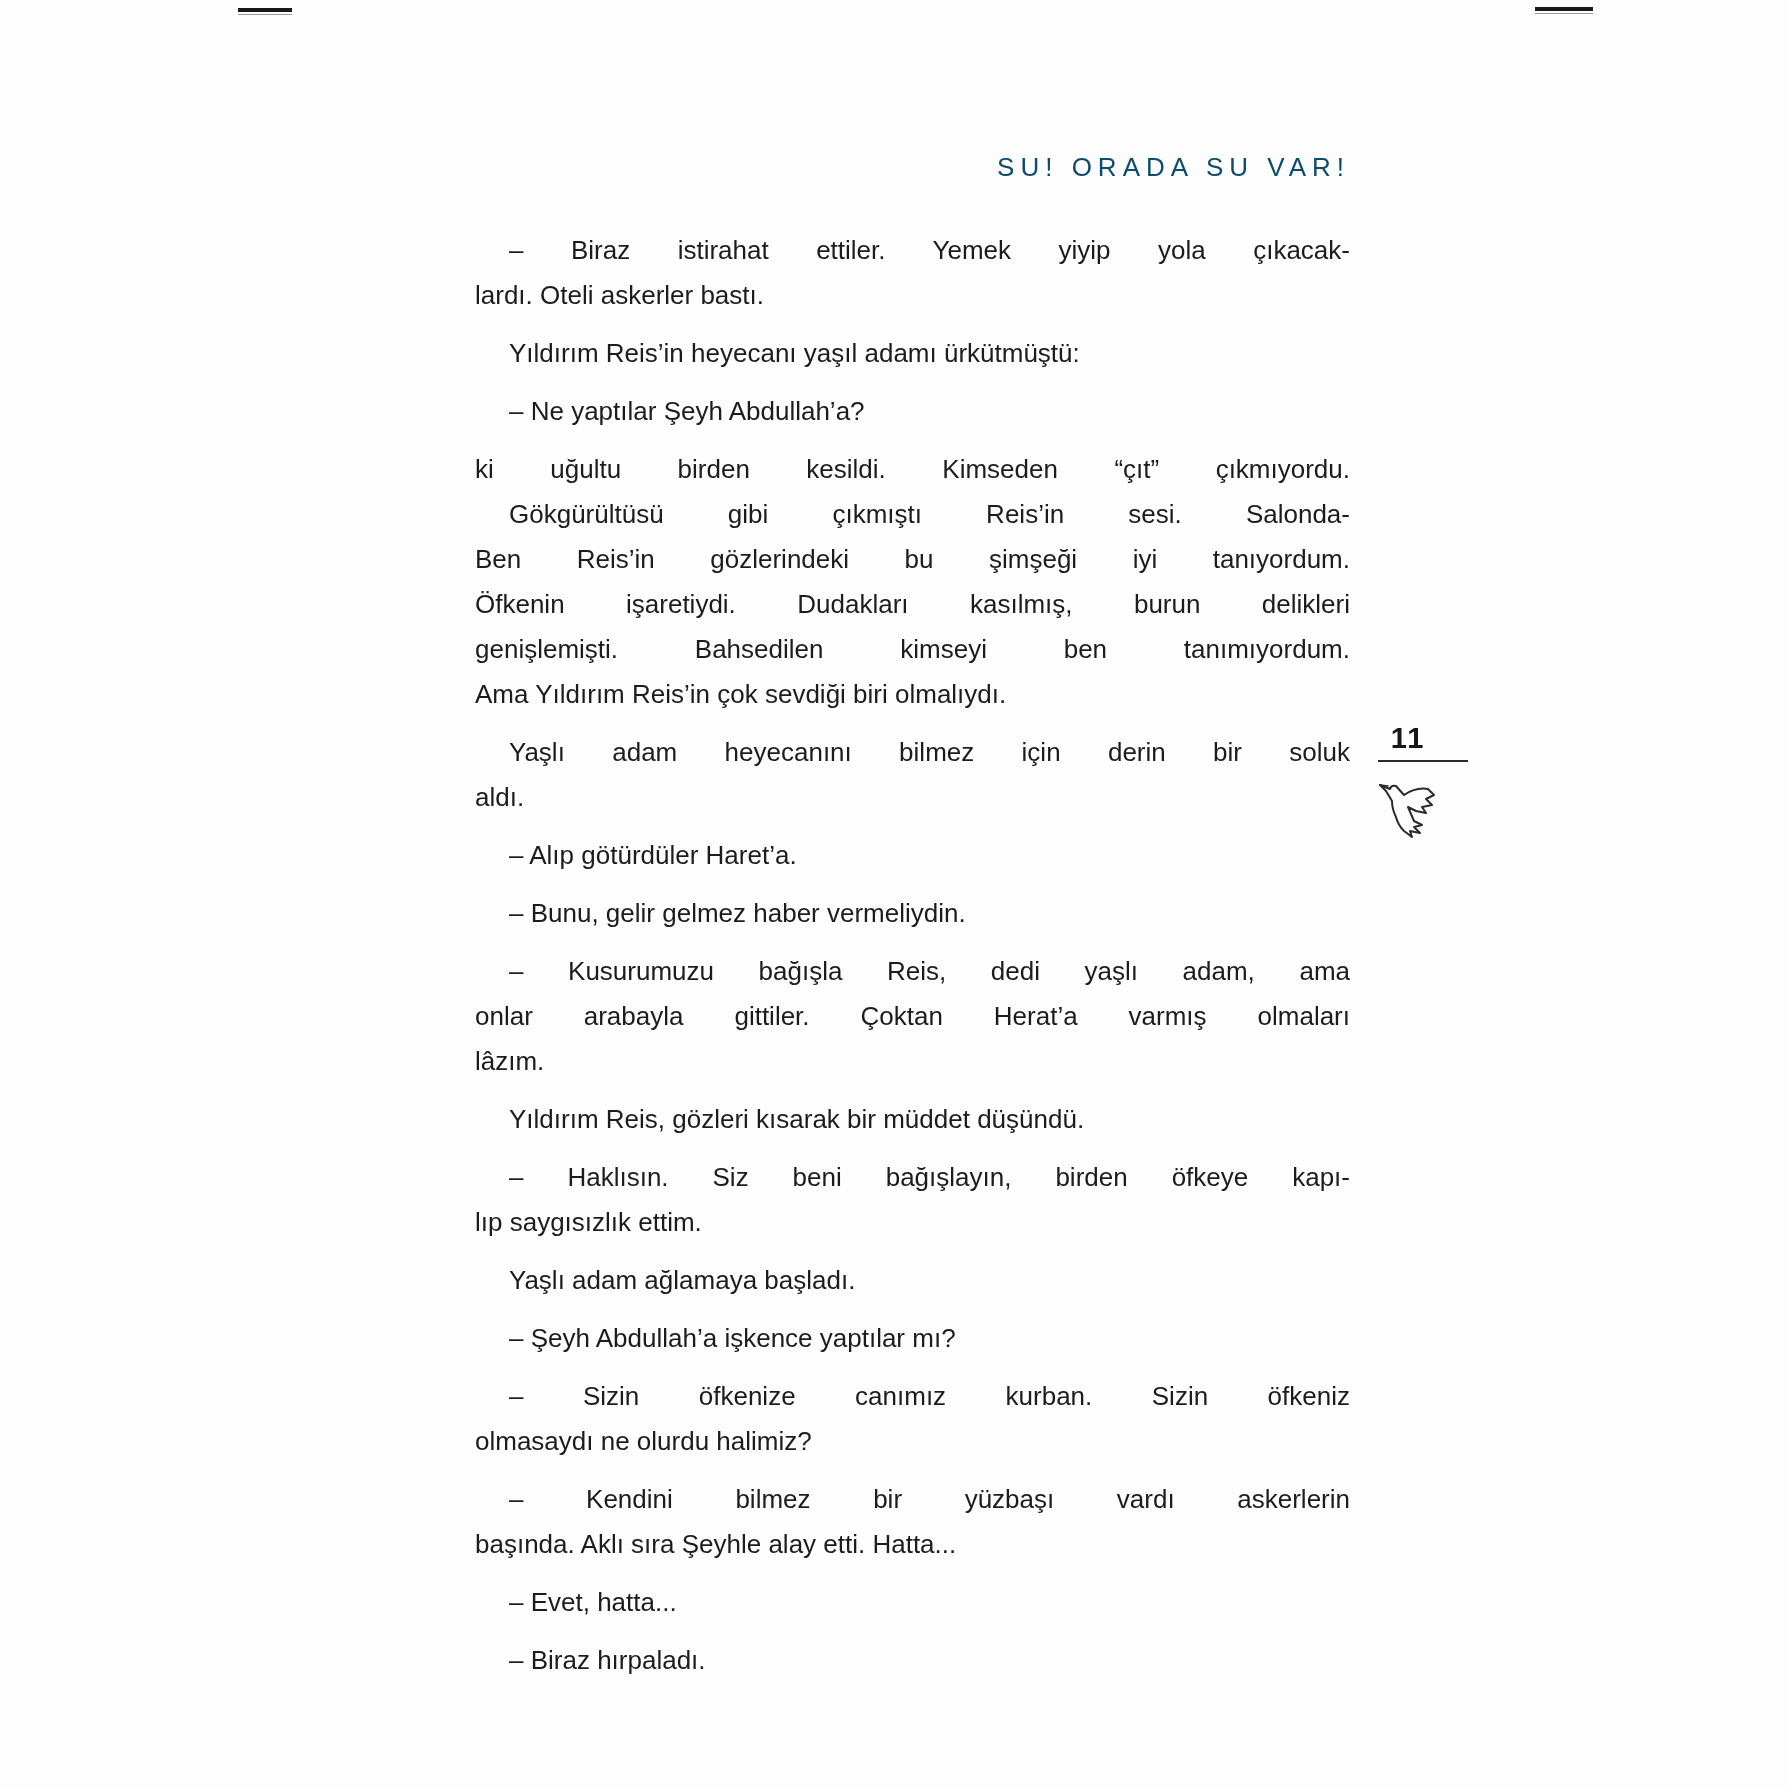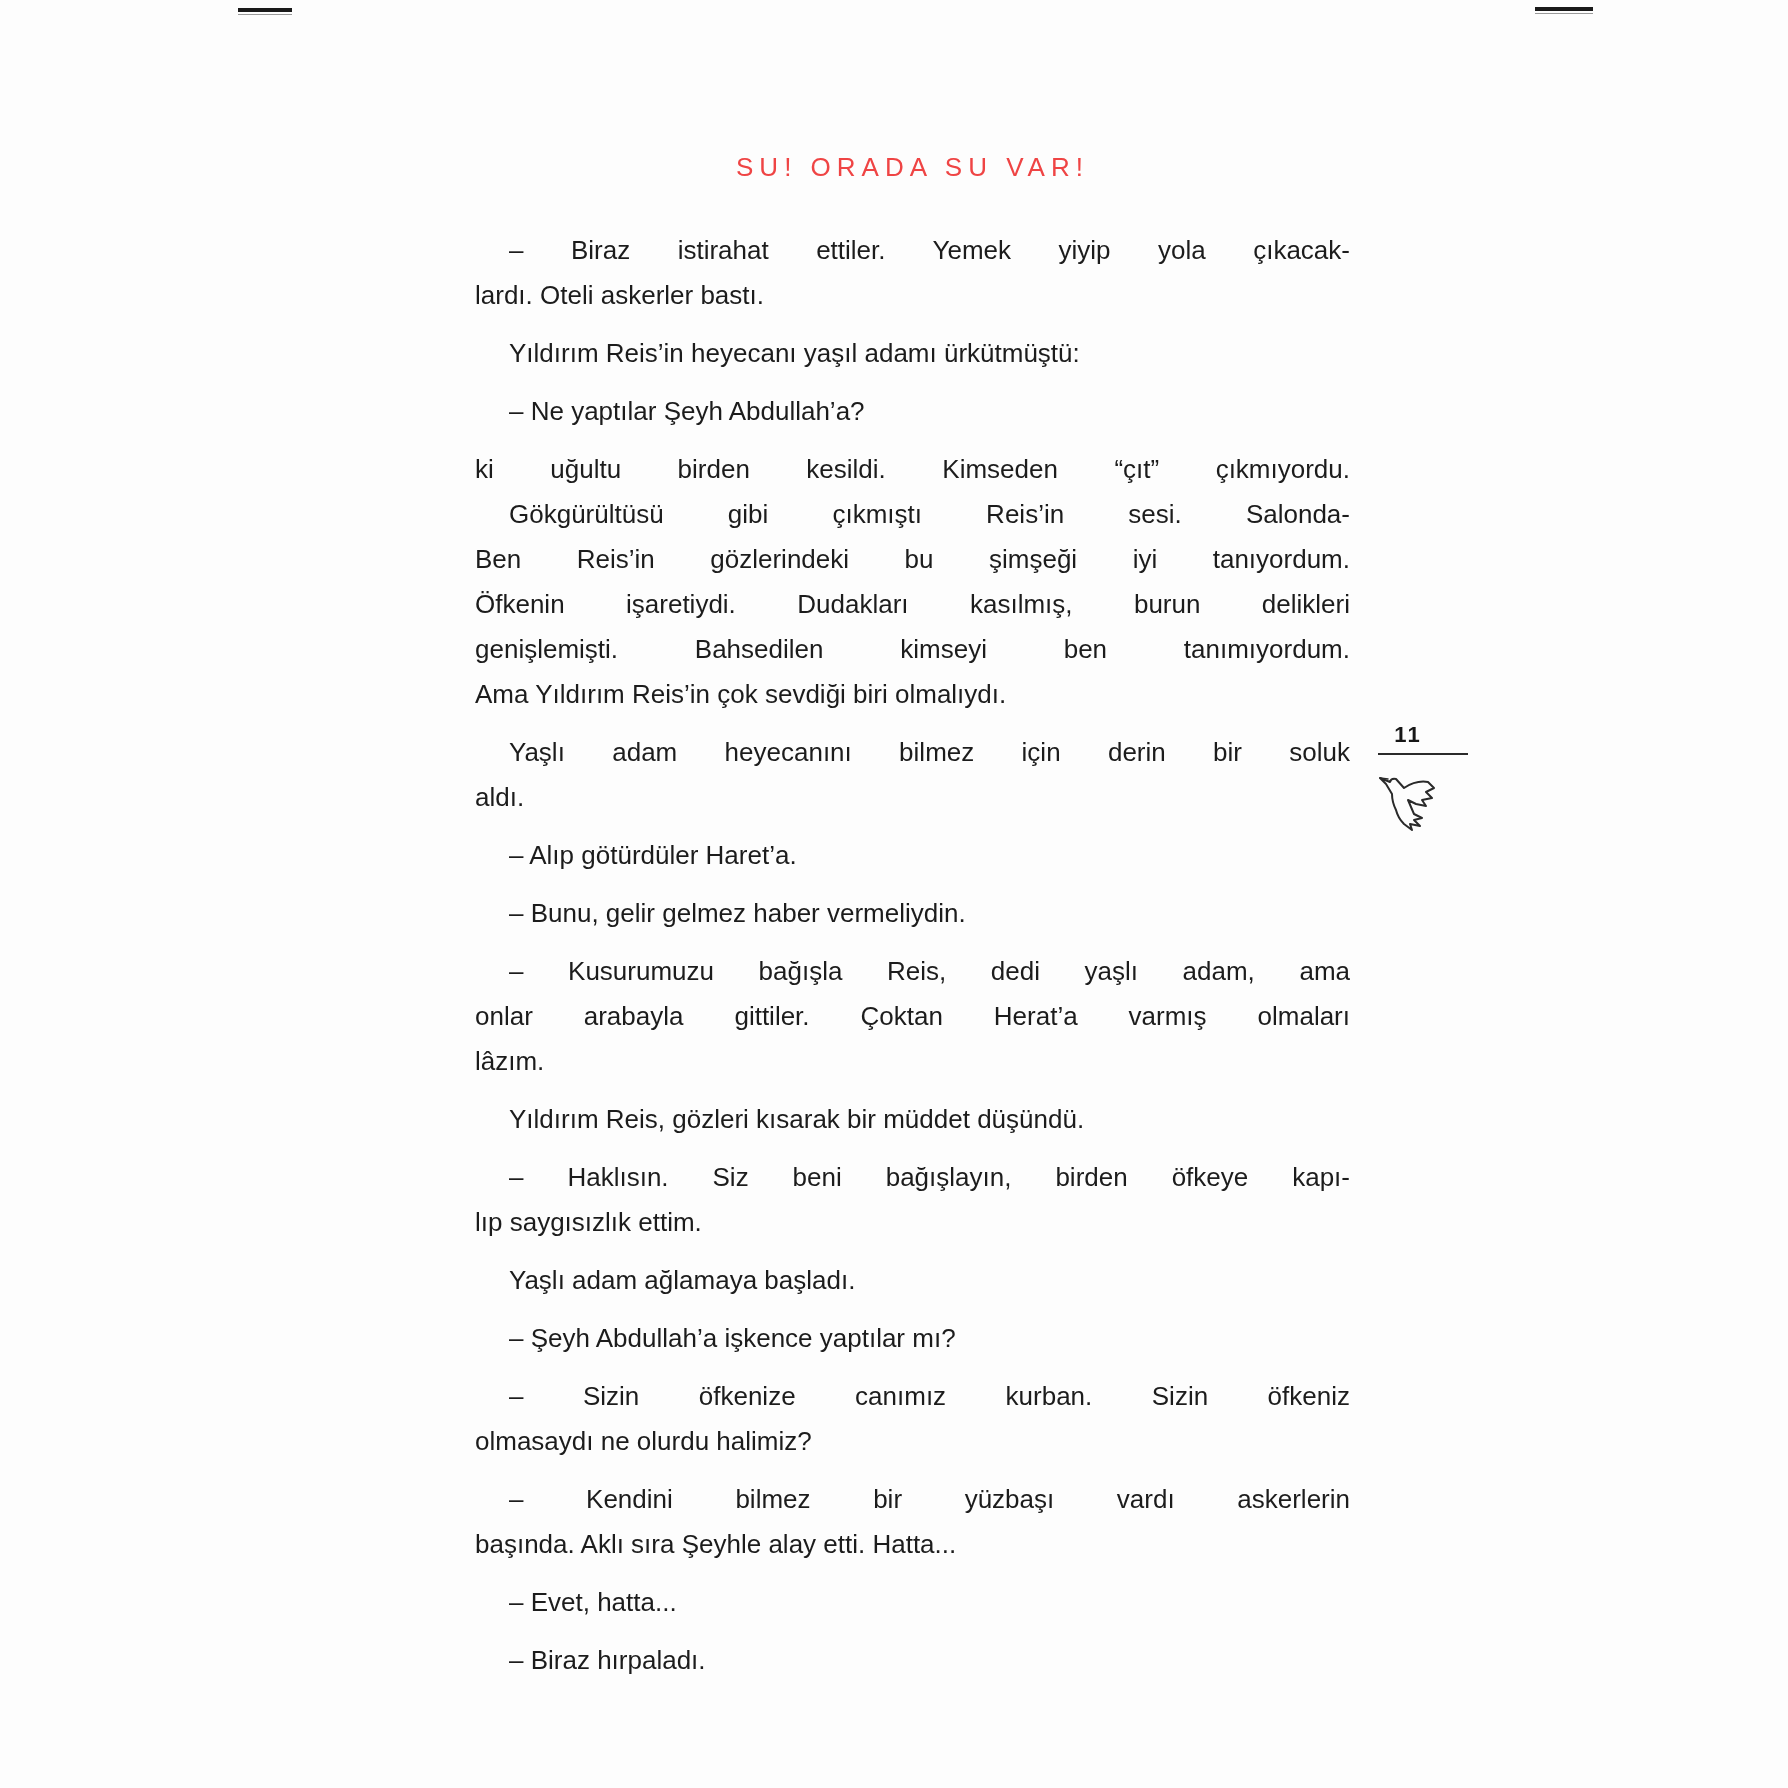--- a/index.html
+++ b/index.html
@@ -15,46 +15,46 @@
   .crop-mark { position:absolute; }
   .crop-mark .bar  { height:4px; background:#1a1a1a; }
   .crop-mark .thin { height:1px; background:#9a9a9a; margin-top:2px; }
   .crop-mark.left  { left:238px; top:8px;  width:54px; }
   .crop-mark.right { left:1535px; top:7px; width:58px; }
 
   
   .running-head {
     position:absolute;
     left:475px; top:152px; width:875px;
-    text-align:center;
+    text-align:right;
     font-size:26px;
     letter-spacing:6px;
     font-weight:400;
-    color:#ef4444;
+    color:#0c4a6e;
   }
 
   
   .body-text {
     position:absolute;
     left:475px; top:228px; width:875px;
     font-size:26px;
     font-weight:300;
     color:#1c1c1c;
   }
   .para { margin:0 0 13px 0; }
   .line { line-height:45px; text-align:left; }
   .line.fill { text-align:justify; text-align-last:justify; }
   .line.indent { text-indent:34px; }
 
   
   .page-number-block { position:absolute; left:1378px; top:722px; width:92px; }
   .pageno {
     width:60px;
     text-align:center;
-    font-size:22px;
+    font-size:29px;
     font-weight:600;
     letter-spacing:2px;
     color:#171717;
   }
   .pageno-rule { width:90px; height:2px; background:#2a2a2a; margin-top:5px; }
   .dove { margin-top:11px; margin-left:0; width:60px; height:66px; display:block; }
 </style>
 </head>
 <body>
 

